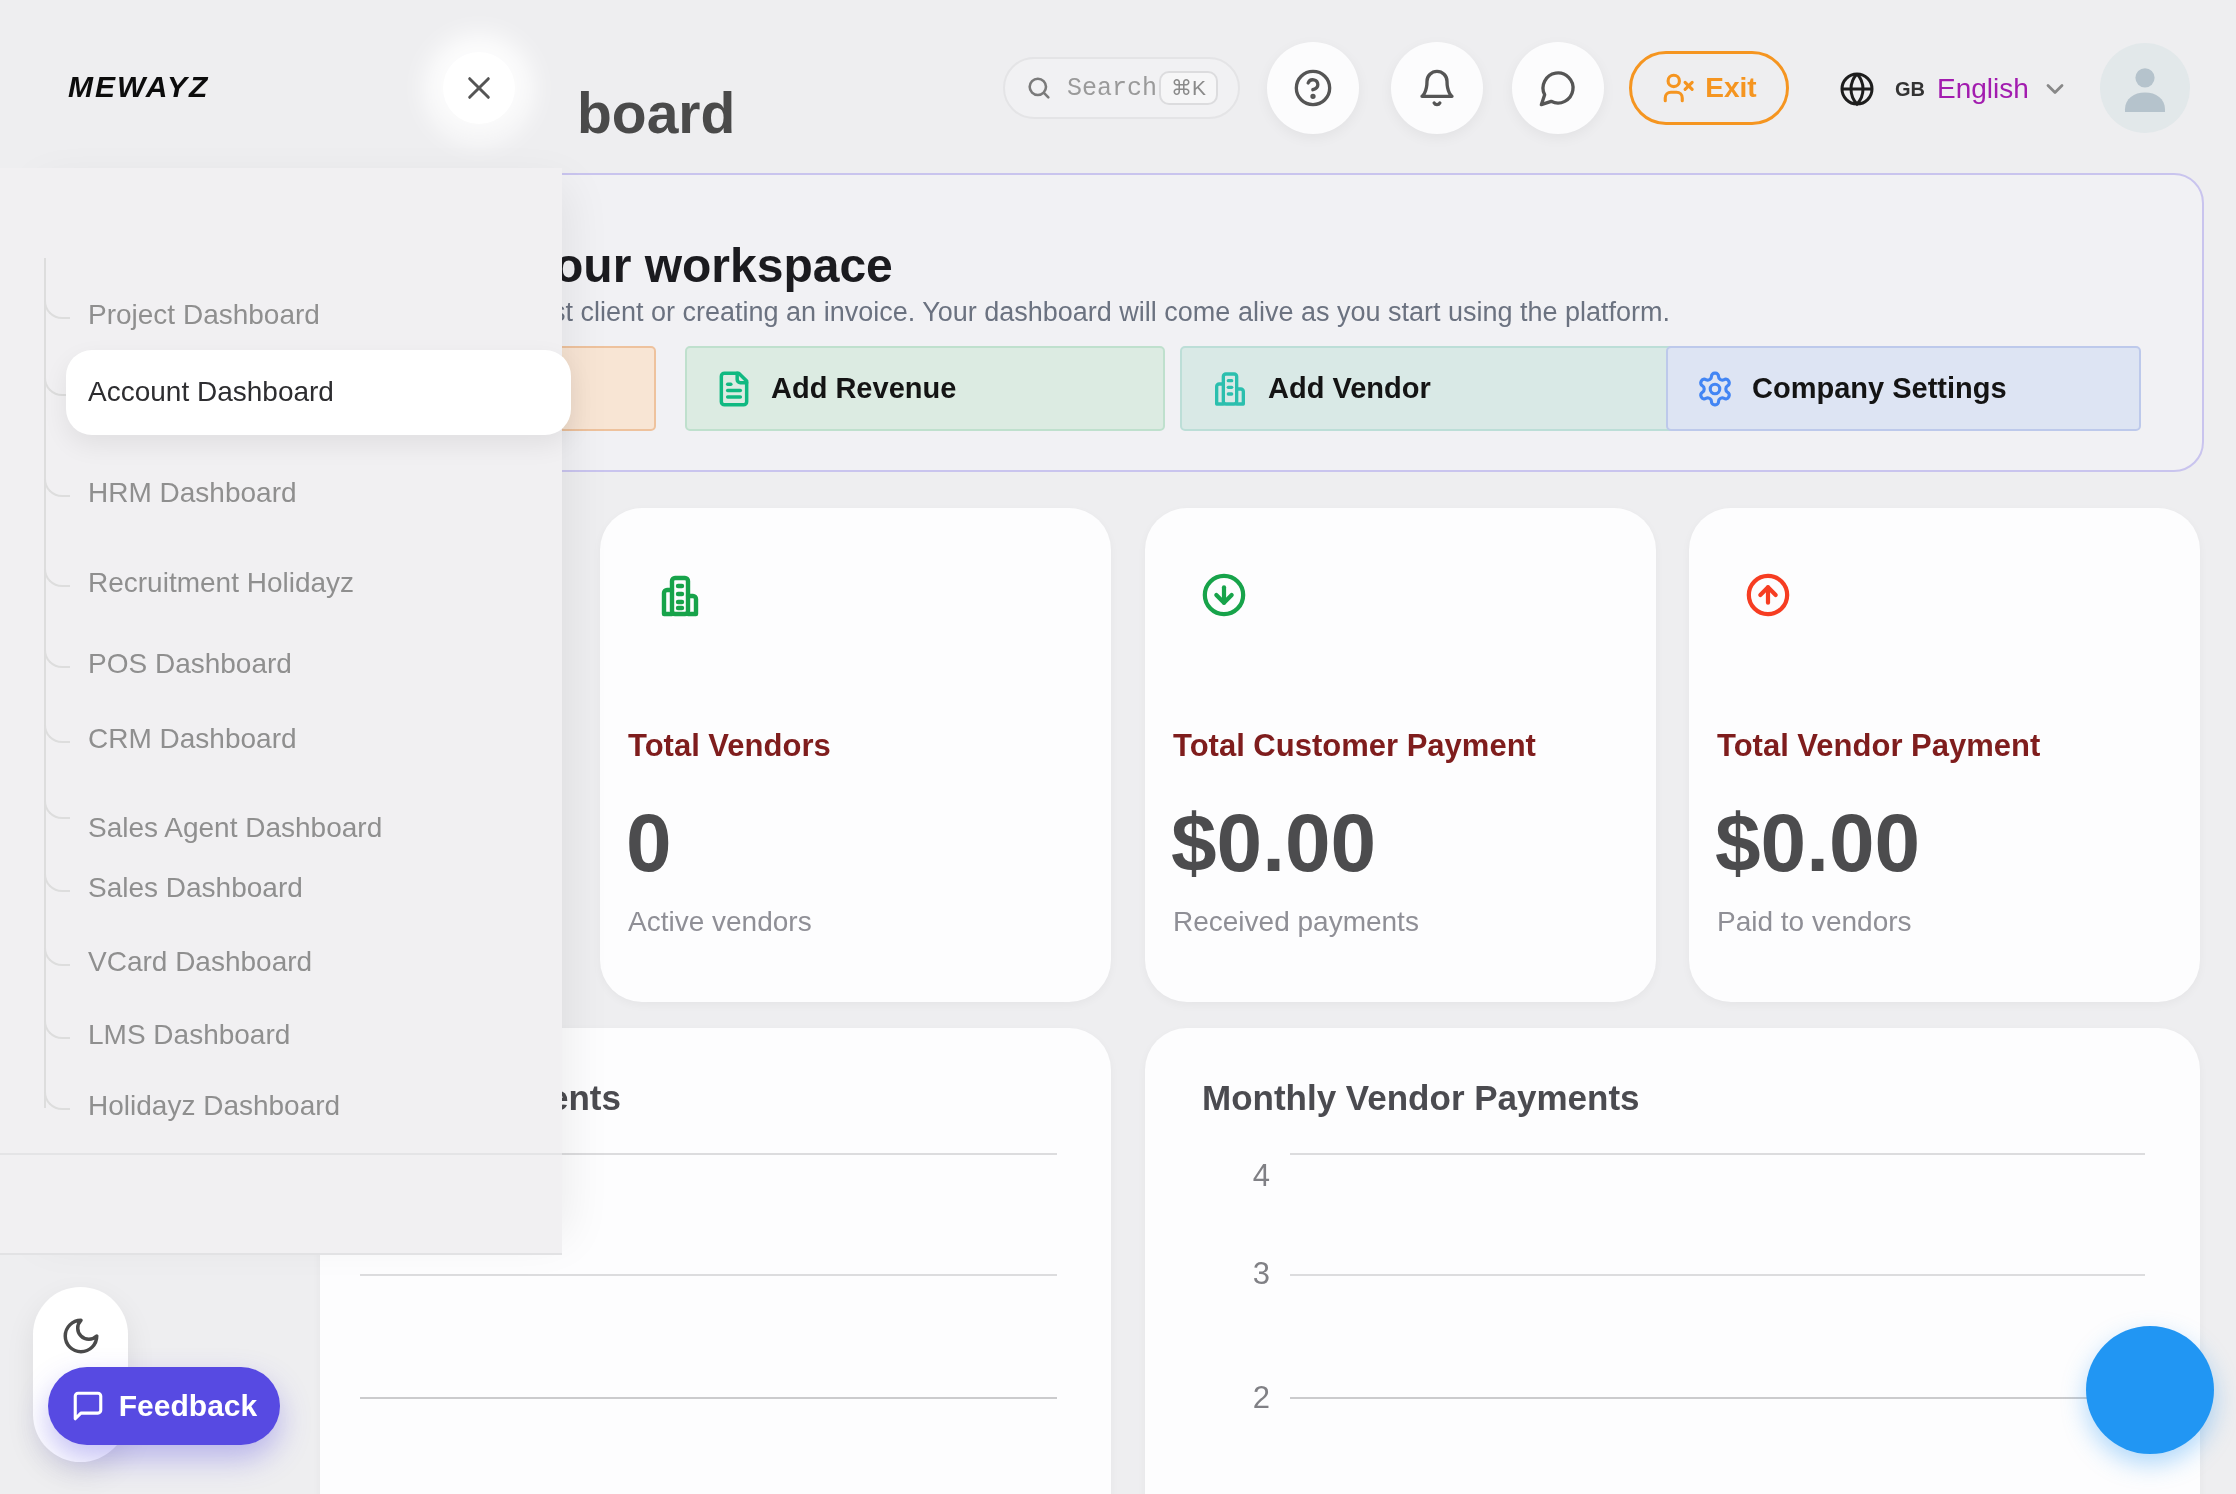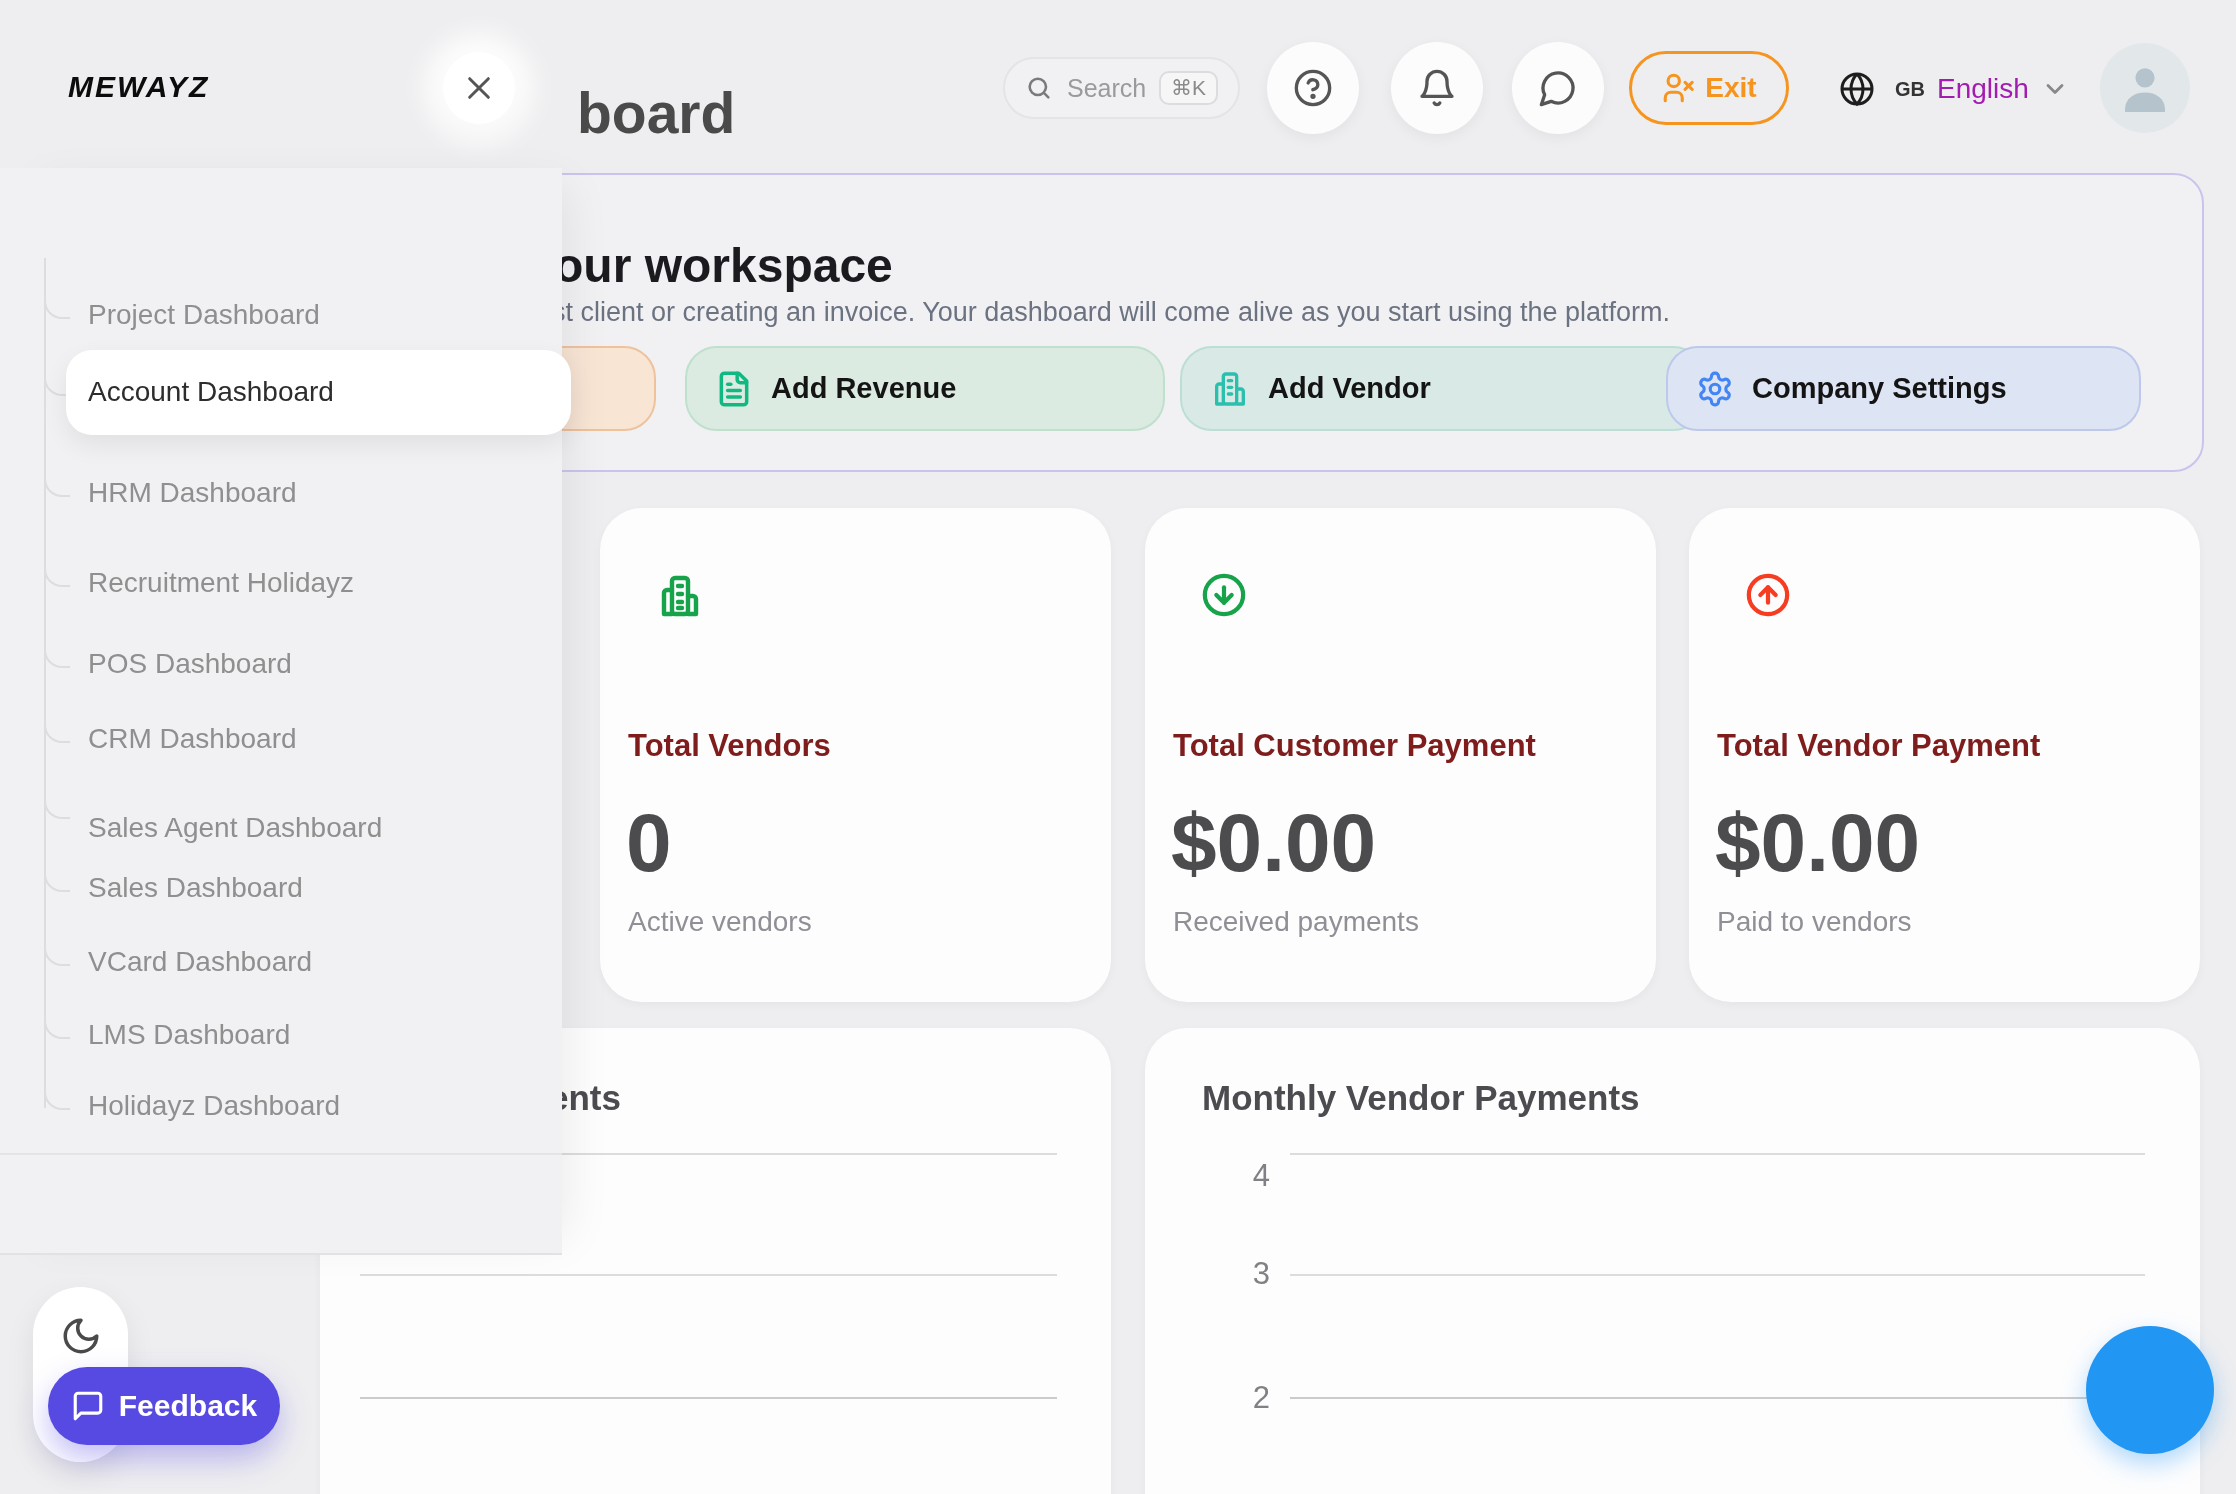--- a/index.html
+++ b/index.html
@@ -9,21 +9,21 @@
   svg{display:block;}
 
   
   .logo{left:68px;top:70px;font-size:30px;font-weight:800;font-style:italic;
         letter-spacing:2px;color:#0c0c0c;}
   .page-title{left:577px;top:80px;font-size:57px;font-weight:600;color:#4a4a4a;}
   .searchbox{left:1003px;top:57px;width:237px;height:62px;border:2px solid #e4e4e6;
         border-radius:33px;background:#f1f1f3;display:flex;align-items:center;box-sizing:border-box;}
   .searchbox .mag{margin-left:20px;}
   .searchbox input{border:none;outline:none;background:transparent;width:88px;
-        font-size:25px;color:#a21caf;margin-left:12px;font-family:Liberation Sans, sans-serif;}
+        font-size:25px;color:#a21caf;margin-left:12px;font-family:Liberation Mono, monospace;}
   .searchbox input::placeholder{color:#9a9a9a;}
   .kbd{margin-left:2px;border:2px solid #dcdcde;border-radius:10px;padding:3px 10px;
         font-size:21px;color:#8a8a8a;background:rgba(255,255,255,.35);}
   .circle-btn{width:92px;height:92px;border-radius:50%;background:#fcfcfd;top:42px;
         box-shadow:0 4px 14px rgba(0,0,0,.05);display:flex;align-items:center;justify-content:center;}
   .cb-help{left:1267px;} .cb-bell{left:1391px;} .cb-chat{left:1512px;}
   .exit-btn{left:1629px;top:51px;width:160px;height:74px;border:3px solid #f59520;
         border-radius:37px;display:flex;align-items:center;justify-content:center;gap:10px;
         background:transparent;box-sizing:border-box;}
   .exit-btn span{font-size:28px;font-weight:700;color:#f59520;}
@@ -34,21 +34,21 @@
         display:flex;align-items:center;justify-content:center;overflow:hidden;}
   .close-btn{left:443px;top:52px;width:72px;height:72px;border-radius:50%;background:#fff;
         box-shadow:0 0 26px 18px rgba(255,255,255,.9),0 6px 18px rgba(0,0,0,.07);
         display:flex;align-items:center;justify-content:center;z-index:70;}
 
   
   .welcome-card{left:80px;top:173px;width:2124px;height:299px;border:2px solid #c9c4ee;
         border-radius:30px;background:#f1f1f4;box-sizing:border-box;}
   .wc-head{left:554px;top:238px;font-size:48px;font-weight:700;color:#1b1b1f;white-space:nowrap;}
   .wc-msg{left:552px;top:297px;font-size:27px;color:#6b7280;white-space:nowrap;}
-  .action{top:346px;height:85px;border-radius:32px;display:flex;align-items:center;
+  .action{top:346px;height:85px;border-radius:5px;display:flex;align-items:center;
         box-sizing:border-box;border:2px solid transparent;}
   .act-hidden{left:480px;width:176px;background:#f8e5d4;border-color:#eec29d;}
   .act-revenue{left:685px;width:480px;background:#dcebe2;border-color:#bfe0cd;}
   .act-vendor{left:1180px;width:525px;background:#d9e9e6;border-color:#bcded7;}
   .act-company{left:1666px;width:475px;background:#dde4f3;border-color:#bdc9eb;}
   .action .ic{margin-left:28px;}
   .action .lbl{margin-left:18px;font-size:29px;font-weight:600;color:#141414;}
 
   
   .stat-card{top:508px;width:511px;height:494px;background:#fdfdfe;border-radius:42px;

